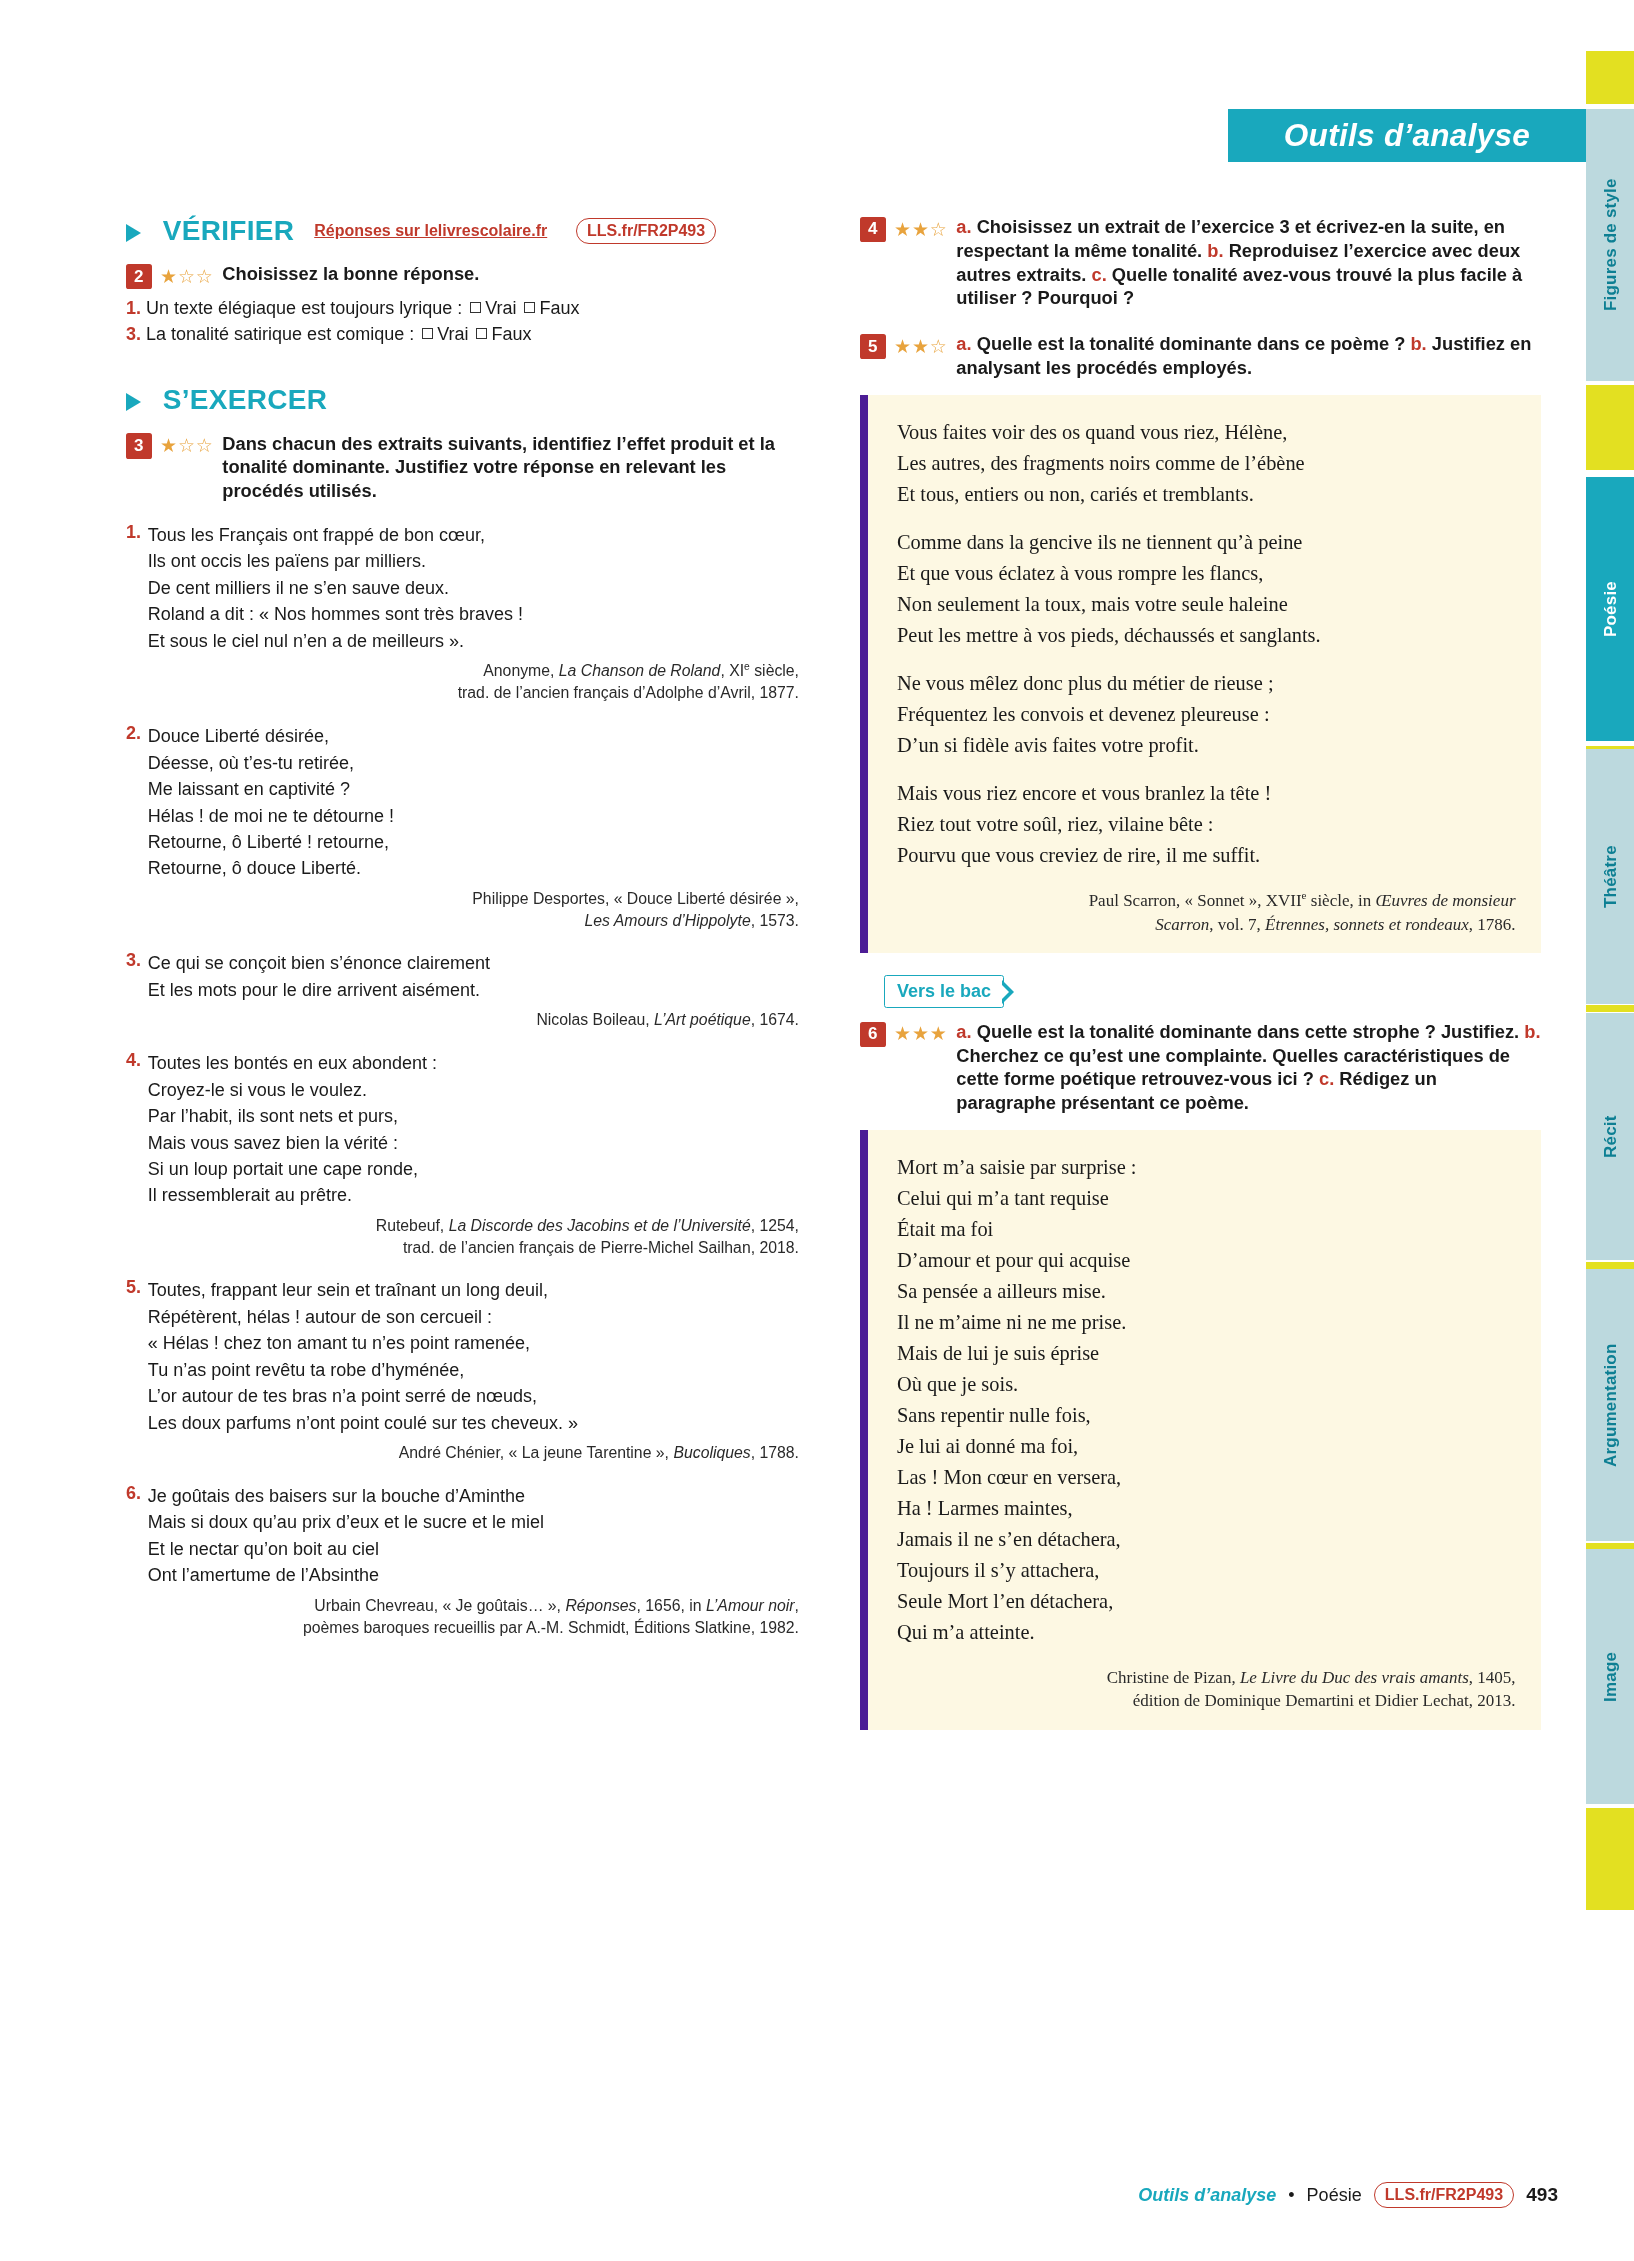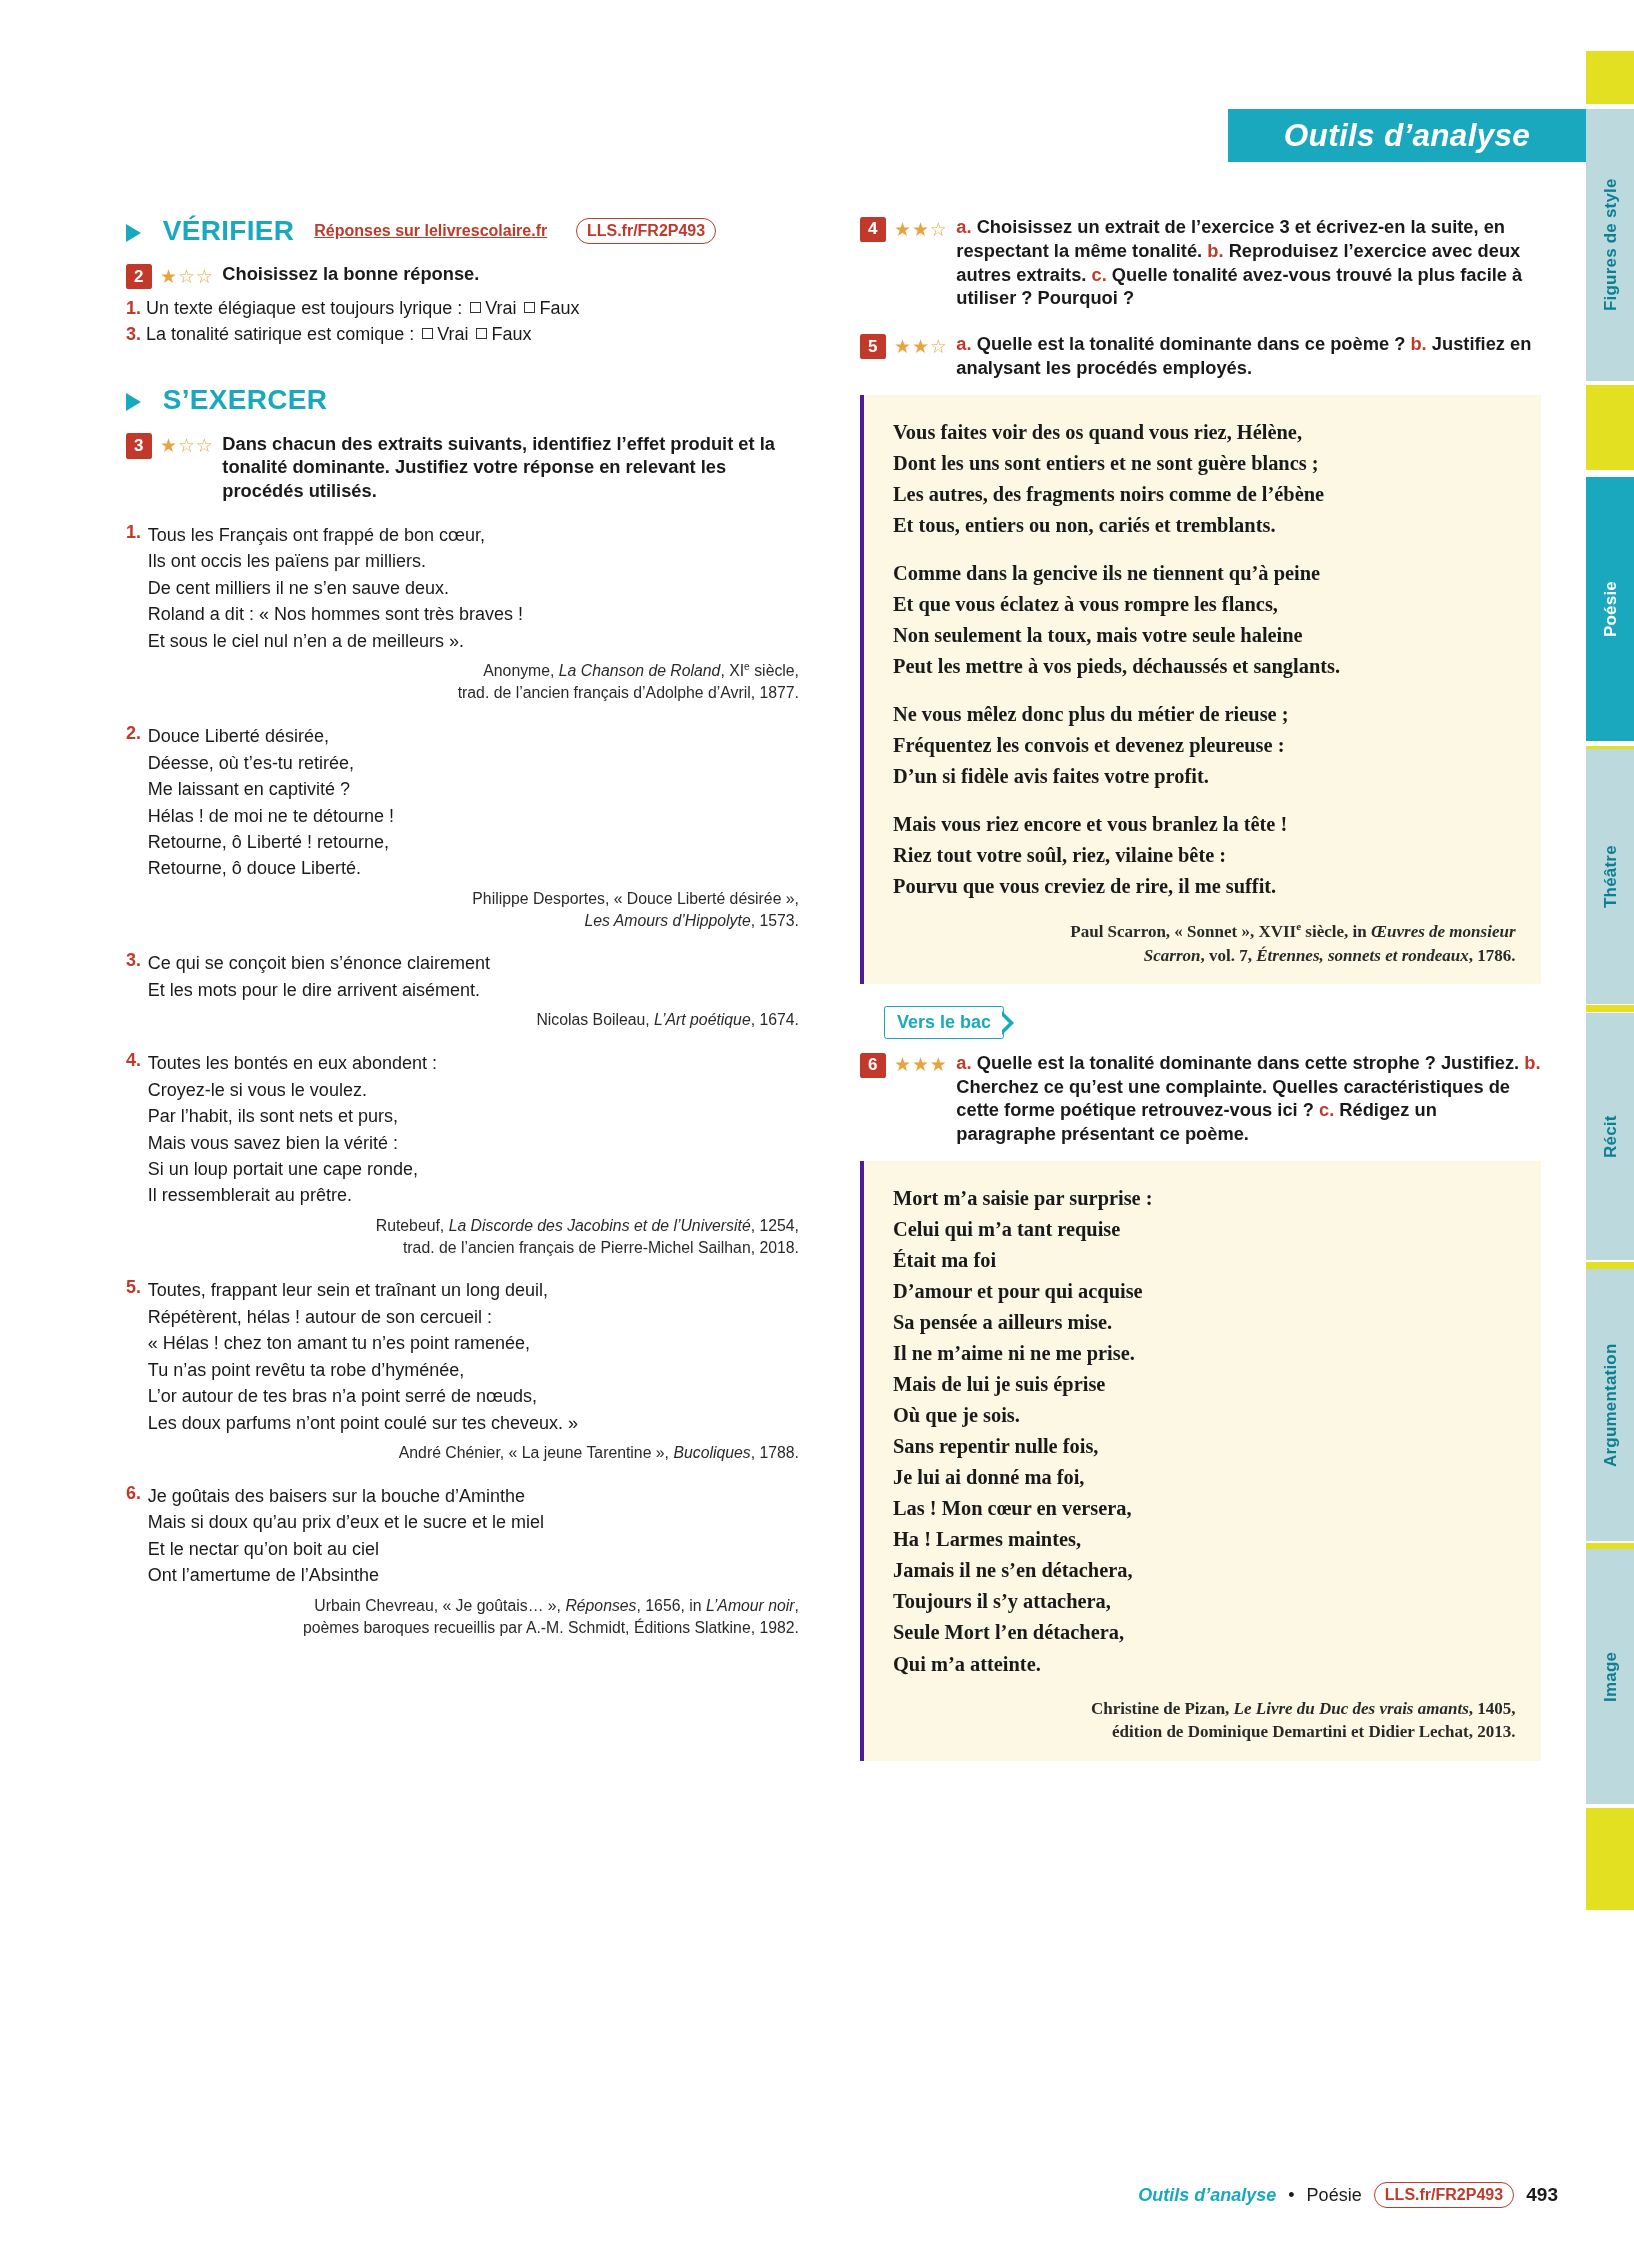--- a/index.html
+++ b/index.html
@@ -80,22 +80,22 @@
 
   
   .item { margin-top: 19px; display: flex; gap: 6.8px; }
   .item .n { color: #c0392b; font-weight: bold; font-size: 18px; flex: 0 0 auto; }
   .verse { font-size: 18px; line-height: 1.47; }
   .src { text-align: right; font-size: 15.8px; line-height: 1.38; margin-top: 6px; color: #2a2a2a; }
   .src i { font-style: italic; }
 
   
   .poembox {
-    background: #fdf8e3; border-left: 4px solid #4c1d95;
-    padding: 22px 25.5px 17px 29px; margin-top: 15.3px; font-weight: bold;
+    background: #fdf8e3; border-left: 8px solid #4c1d95;
+    padding: 22px 25.5px 17px 29px; margin-top: 15.3px;
   }
   .poembox .line { font-family: "Liberation Serif", serif; font-size: 20.4px; line-height: 1.52; }
   .poembox .stanza { margin-bottom: 17px; }
   .poembox .stanza:last-of-type { margin-bottom: 0; }
   .poembox .src { font-family: "Liberation Serif", serif; font-size: 17px; text-align: right; margin-top: 4px; line-height: 1.4; }
 
   
   .vlb { display: flex; align-items: center; margin-top: 22px; }
   .vlb-box {
     border: 1.7px solid #19a8bd; color: #19a8bd; font-weight: bold;
@@ -237,21 +237,20 @@
 
     <div class="exline" style="margin-top:22px">
       <span class="exnum">5</span>
       <span class="stars" id="stars-5">★★☆</span>
       <span class="extext" id="ex5-parts"><span class="b">a.</span> <span>Quelle est la tonalité dominante dans ce poème ?</span> <span class="b">b.</span> <span>Justifiez en analysant les procédés employés.</span></span>
     </div>
 
     <div class="poembox" id="poem5">
         <div class="stanza">
           <div class="line">Vous faites voir des os quand vous riez, Hélène,</div>
-          <div class="line">Dont les uns sont entiers et ne sont guère blancs ;</div>
           <div class="line">Les autres, des fragments noirs comme de l’ébène</div>
           <div class="line">Et tous, entiers ou non, cariés et tremblants.</div>
         </div>
         <div class="stanza">
           <div class="line">Comme dans la gencive ils ne tiennent qu’à peine</div>
           <div class="line">Et que vous éclatez à vous rompre les flancs,</div>
           <div class="line">Non seulement la toux, mais votre seule haleine</div>
           <div class="line">Peut les mettre à vos pieds, déchaussés et sanglants.</div>
         </div>
         <div class="stanza">

